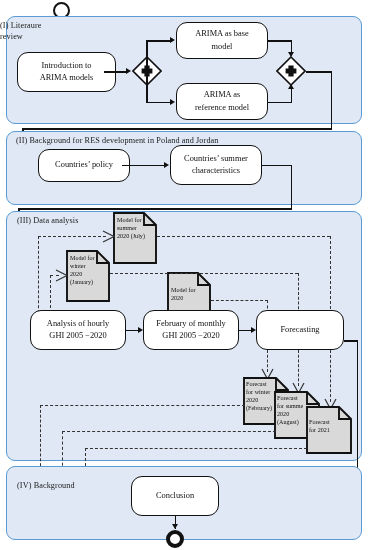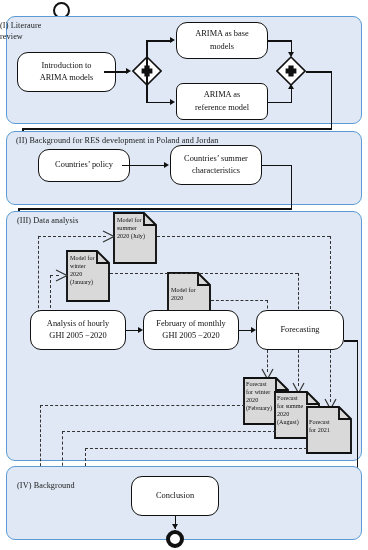--- a/index.html
+++ b/index.html
@@ -84,25 +84,25 @@
 
   <div class="ln v" style="left:146.3px;top:40px;height:62px;"></div>
   <div class="ln h" style="left:146px;top:40px;width:26px;"></div>
   <div class="arw arw-r" style="left:170px;top:37.2px;"></div>
   <div class="ln h" style="left:146px;top:101.5px;width:26px;"></div>
   <div class="arw arw-r" style="left:170px;top:98.6px;"></div>
 
   <div class="task" style="left:176px;top:22px;width:92px;height:37px;">
     <span style="display:block;">
       <span>ARIMA as base</span><br>
-      <span>models</span>
-    </span>
-  </div>
-
-  <div class="task" style="left:176px;top:83px;width:92px;height:37px;border-radius:7px;">
+      <span>model</span>
+    </span>
+  </div>
+
+  <div class="task" style="left:176px;top:83px;width:92px;height:37px;">
     <span style="display:block;">
       <span>ARIMA as</span><br>
       <span>reference model</span>
     </span>
   </div>
 
   <div class="ln h" style="left:268px;top:40px;width:24px;"></div>
   <div class="ln v" style="left:290.6px;top:40px;height:16px;"></div>
   <div class="arw arw-d" style="left:287.8px;top:52px;"></div>
 

